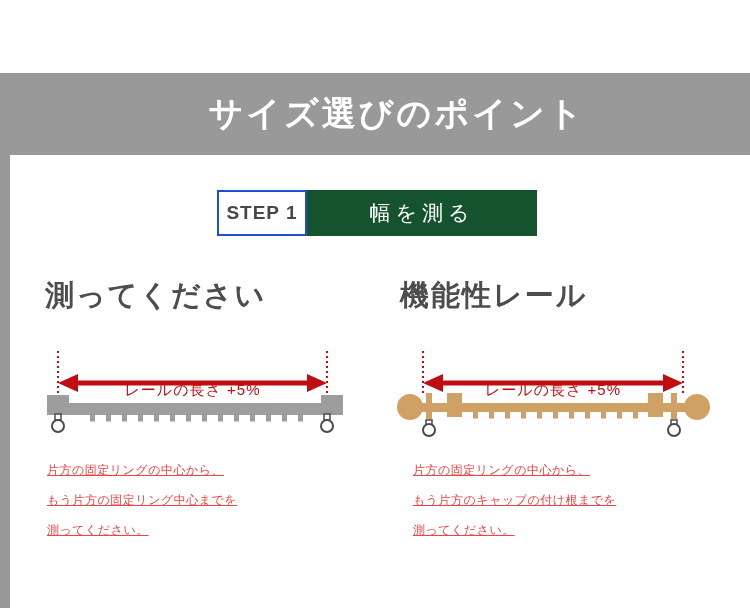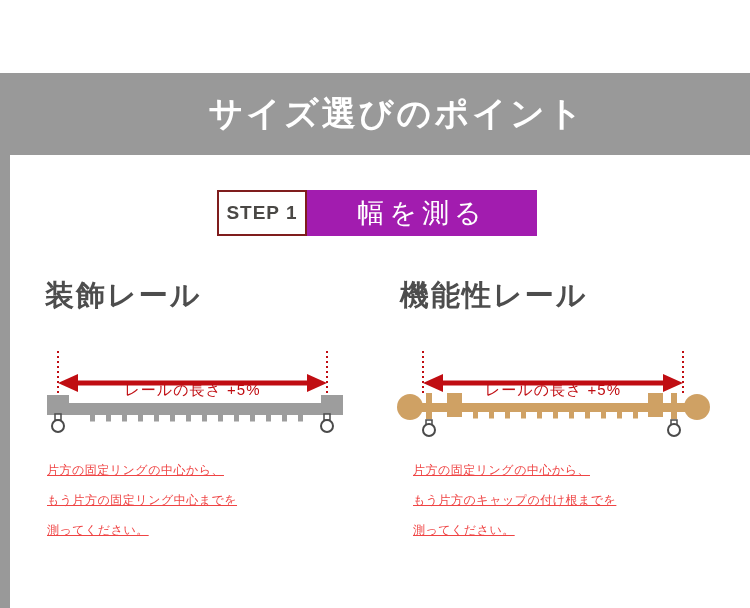--- a/index.html
+++ b/index.html
@@ -38,35 +38,35 @@
 
   .step-badge {
     position: absolute;
     left: 217px; top: 190px;
     height: 46px;
     display: flex;
   }
   .step-badge-num {
     box-sizing: border-box;
     width: 90px;
-    border: 2px solid #7f1d1d;
+    border: 2px solid #1d4ed8;
     background: #ffffff;
     color: #4a4845;
     font-size: 19px;
     font-weight: bold;
     letter-spacing: 1px;
     display: flex;
     align-items: center;
     justify-content: center;
   }
   .step-badge-title {
     width: 230px;
-    background: #a21caf;
+    background: #14532d;
     color: #ffffff;
-    font-size: 27px;
+    font-size: 21px;
     font-weight: 500;
     letter-spacing: 5px;
     display: flex;
     align-items: center;
     justify-content: center;
   }
 
   .col-heading {
     position: absolute;
     top: 276px;
@@ -119,21 +119,21 @@
   </div>
 
   <div class="side-rail left"></div>
   <div class="side-rail right"></div>
 
   <div class="step-badge">
     <div class="step-badge-num">STEP 1</div>
     <div class="step-badge-title">幅を測る</div>
   </div>
 
-  <div class="col-heading left">装飾レール</div>
+  <div class="col-heading left">測ってください</div>
   <div class="col-heading right">機能性レール</div>
 
   <div class="arrow-label left">レールの長さ +5%</div>
   <div class="arrow-label right">レールの長さ +5%</div>
 
   <div class="diagram left">
     <svg width="300" height="95" viewBox="0 0 300 95">
 
       <line x1="13" y1="6" x2="13" y2="76" stroke="#c00d12" stroke-width="2" stroke-dasharray="2 3"></line>
       <line x1="282" y1="6" x2="282" y2="76" stroke="#c00d12" stroke-width="2" stroke-dasharray="2 3"></line>

